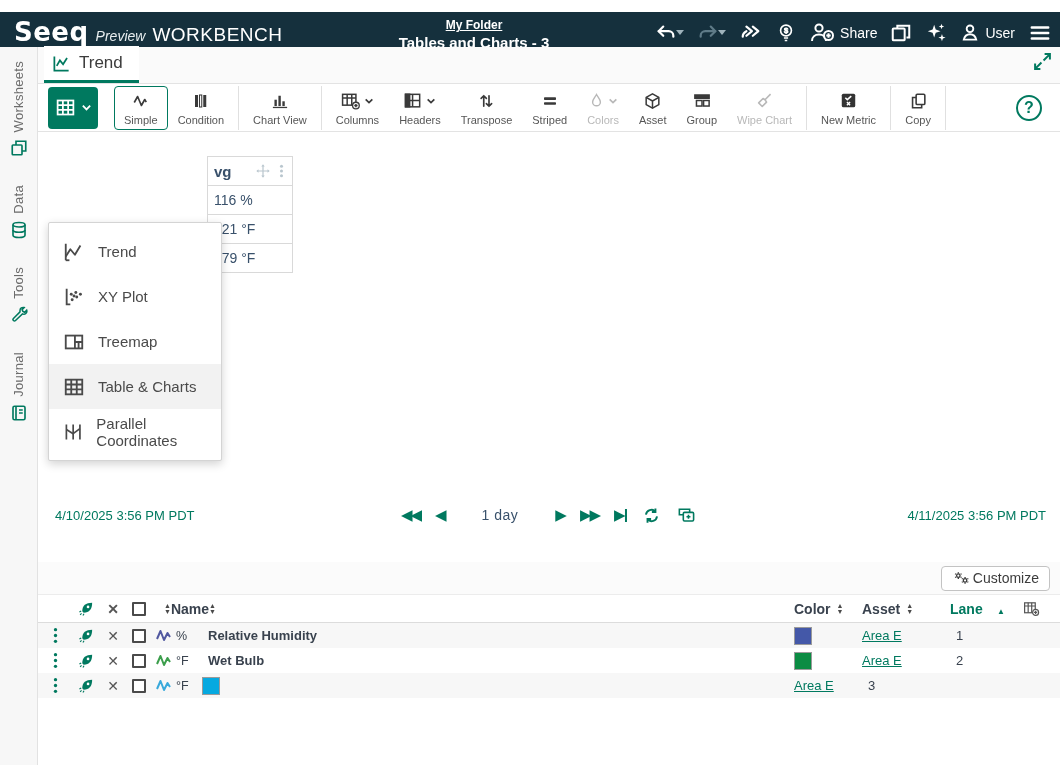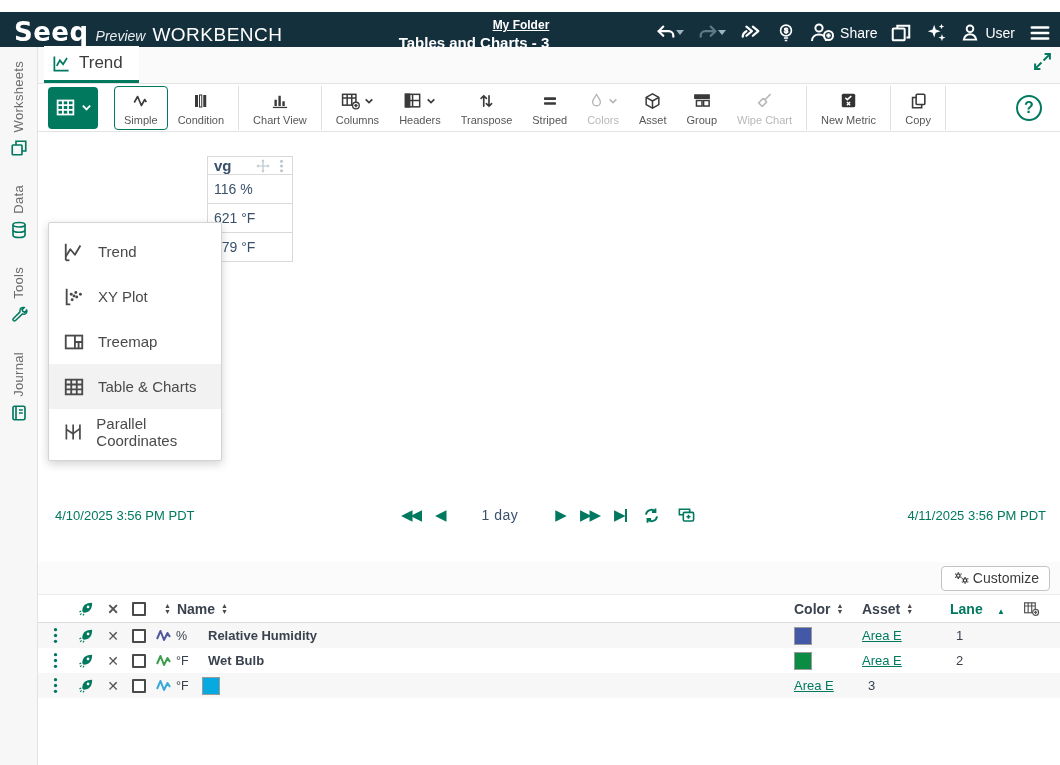--- a/index.html
+++ b/index.html
@@ -8,21 +8,21 @@
   svg { display:block; }
 
   
   #appbar { position:absolute; top:12px; left:0; width:1060px; height:44px;
     background:#15303d; border-bottom:3px solid #2ba84a; display:flex; align-items:center; }
   .logo-wrap { display:flex; align-items:baseline; gap:7px; padding-left:14px; white-space:nowrap; }
   .logo { font-family:"DejaVu Sans", sans-serif; font-weight:bold; font-size:26px; color:#fff; letter-spacing:.5px; line-height:1;}
   .preview { font-style:italic; font-size:14px; color:#e8eef0; }
   .workbench { font-size:19px; font-weight:400; color:#fff; letter-spacing:.5px; }
   .titleblock { position:absolute; left:474px; top:2px; transform:translateX(-50%);
-    text-align:right; line-height:1.25; white-space:nowrap; }
+    text-align:center; line-height:1.25; white-space:nowrap; }
   .folder-link { color:#fff; font-size:12px; font-weight:bold; text-decoration:underline; cursor:pointer; }
   .ws-title { color:#fff; font-size:15px; font-weight:bold; }
   .appbar-icons { position:absolute; right:8px; top:0; height:41px; display:flex; align-items:center; gap:13px; color:#fff; }
   .abtn { display:flex; align-items:center; gap:5px; color:#fff; cursor:pointer; font-size:14px; }
   .abtn.dim { color:#5f7b88; }
   .caret-down { width:0; height:0; border-left:4px solid transparent; border-right:4px solid transparent; border-top:5px solid #9fb3bc; margin-left:-6px; }
 
   
   #sidebar { position:absolute; top:47px; left:0; width:38px; height:718px; background:#f7f7f7;
     border-right:1px solid #e2e2e2; display:flex; flex-direction:column; align-items:center; padding-top:14px; }
@@ -49,21 +49,21 @@
   .tb-btn.disabled .lbl { color:#b8b8b8; }
   .tb-ic { height:22px; display:flex; align-items:center; gap:3px; }
   .tb-sep { width:1px; height:44px; background:#e0e0e0; margin:0 4px; }
   .help-circle { margin-left:auto; margin-right:18px; width:26px; height:26px; border:2px solid #00795f; border-radius:50%;
     color:#00795f; font-weight:bold; font-size:16px; display:flex; align-items:center; justify-content:center; cursor:pointer; }
 
   .trend-content { position:relative; height:368px; }
 
   
   .tbl-frag { position:absolute; left:169px; top:24px; width:86px; font-size:14px; color:#39516b; }
-  .tbl-frag .hd { height:19px; border:1px solid #d9d9d9; display:flex; align-items:center; padding:0 4px 0 6px;
+  .tbl-frag .hd { height:30px; border:1px solid #d9d9d9; display:flex; align-items:center; padding:0 4px 0 6px;
     font-weight:bold; font-size:15px; gap:4px; background:#fff;text-align:right; }
   .tbl-frag .hd .spacer { flex:1; }
   .tbl-frag .cell { height:29px; border:1px solid #d9d9d9; border-top:none; display:flex; align-items:center; padding-left:6px; background:#fff; }
   .frag-ico { color:#b9c6ce; }
 
   
   .view-menu { position:absolute; left:10px; top:90px; width:174px; background:#fff; border:1px solid #d4d4d4;
     border-radius:2px; box-shadow:0 3px 10px rgba(0,0,0,.18); padding:6px 0; z-index:20; }
   .vm-item { display:flex; align-items:center; gap:13px; height:45px; padding-left:14px; font-size:15px; color:#4a4a4a; cursor:pointer; }
   .vm-item svg { color:#4a4a4a; }
@@ -82,21 +82,21 @@
   #details-panel { position:absolute; top:562px; left:38px; width:1022px; height:203px; background:#fff; }
   .cust-row { height:33px; background:#fbfbfb; border-bottom:1px solid #ececec; display:flex; align-items:center; justify-content:flex-end; padding-right:10px; }
   .cust-btn { display:flex; align-items:center; gap:2px; border:1px solid #c3c3c3; border-radius:4px; background:#fff;
     height:25px; padding:0 10px; font-size:14px; color:#3c3c3c; cursor:pointer; }
   .dgrid { display:grid; grid-template-columns:34px 28px 26px 26px 24px 26px 1fr 68px 88px 55px 55px; align-items:center; }
   .dhead { height:28px; border-bottom:1px solid #dcdcdc; font-size:14px; font-weight:bold; color:#39424e; }
   .drow { height:25px; font-size:13px; color:#39424e; }
   .drow:nth-child(odd) { background:#f7f7f7; }
   .cell-c { display:flex; justify-content:center; align-items:center; }
   .cell-l { display:flex; align-items:center; }
-  .name-hd { grid-column:5 / 8; display:flex; align-items:center; gap:6px; padding-left:12px; }
+  .name-hd { grid-column:5 / 8; display:flex; align-items:center; padding-left:12px; }
   .sort { display:inline-flex; flex-direction:column; line-height:5.5px; font-size:7px; color:#4a4a4a; cursor:pointer; }
   .sort .t::before{content:"▲";} .sort .b::before{content:"▼";}
   .x-ico::before { content:"✕"; font-size:14px; color:#555; }
   .chk { width:14px; height:14px; border:2px solid #4a4a4a; border-radius:1px; background:#fff; cursor:pointer; }
   .kebab { color:#00795f; cursor:pointer; }
   .rocket { color:#00795f; cursor:pointer; }
   .unit { font-size:12.5px; color:#39424e; }
   .dname { font-weight:bold; padding-left:6px; }
   .swatch { width:18px; height:18px; border:1px solid #9a9a9a; cursor:pointer; }
   .alink { color:#00795f; text-decoration:underline; cursor:pointer; }

